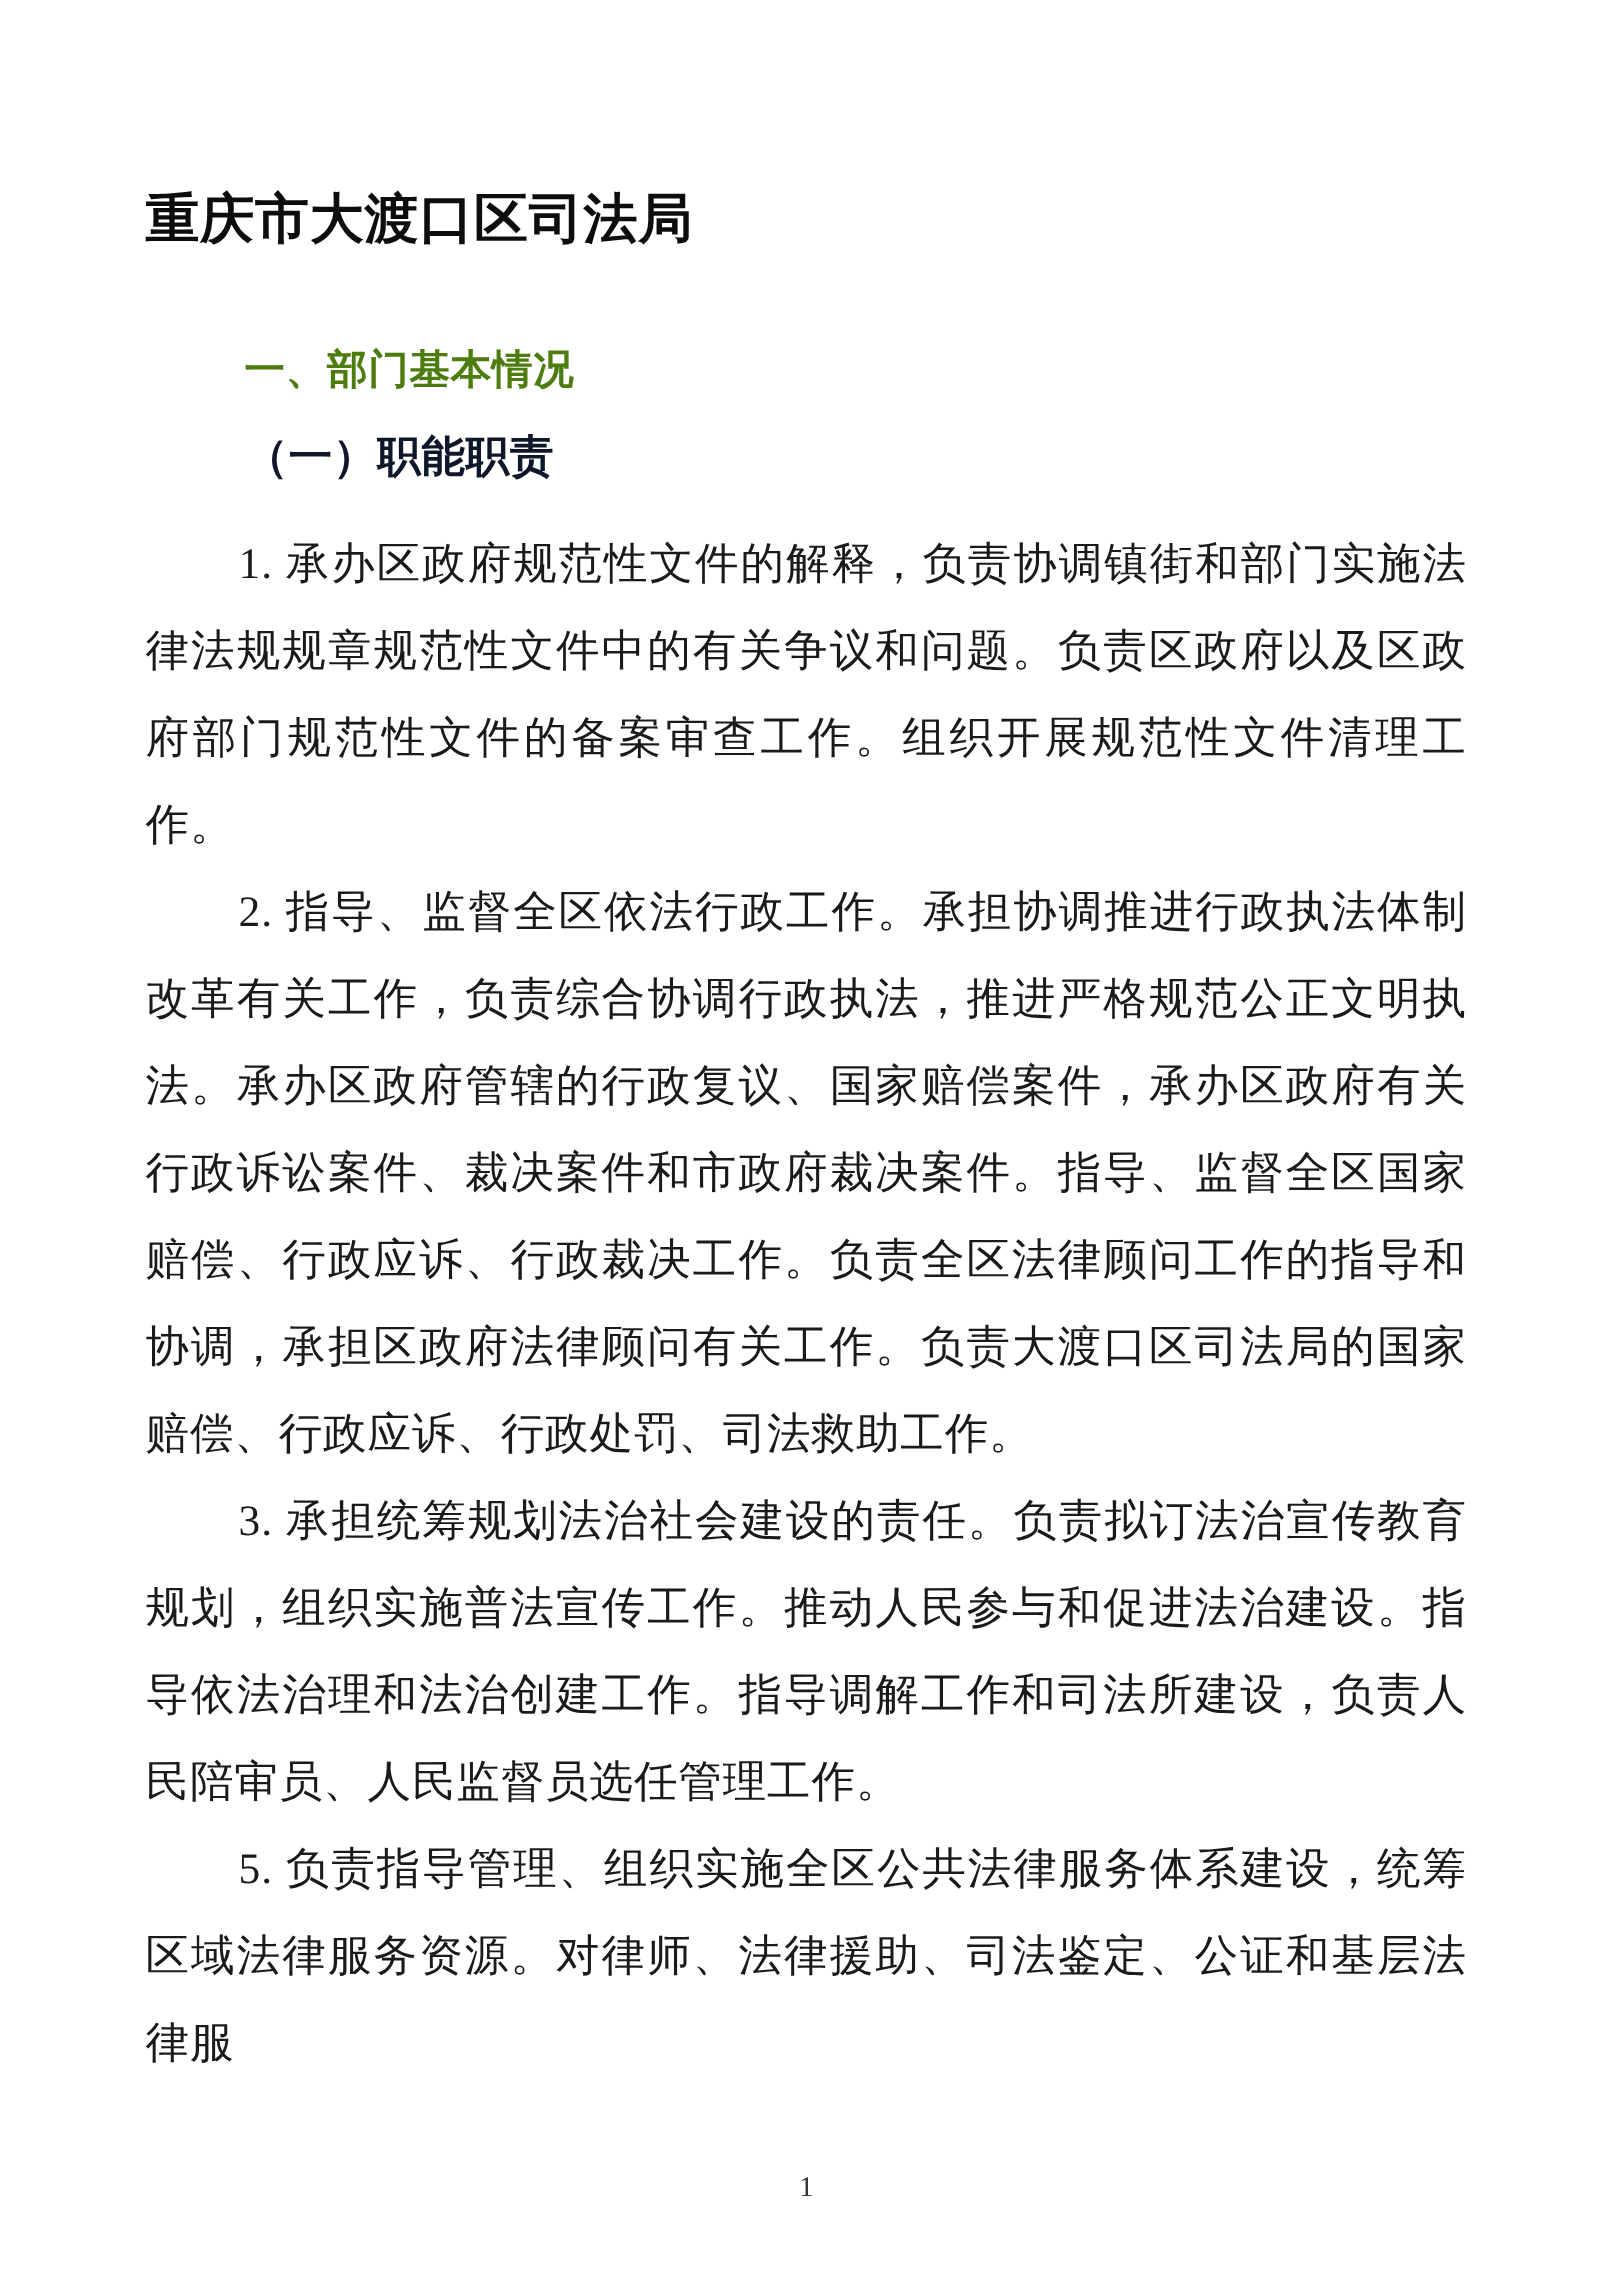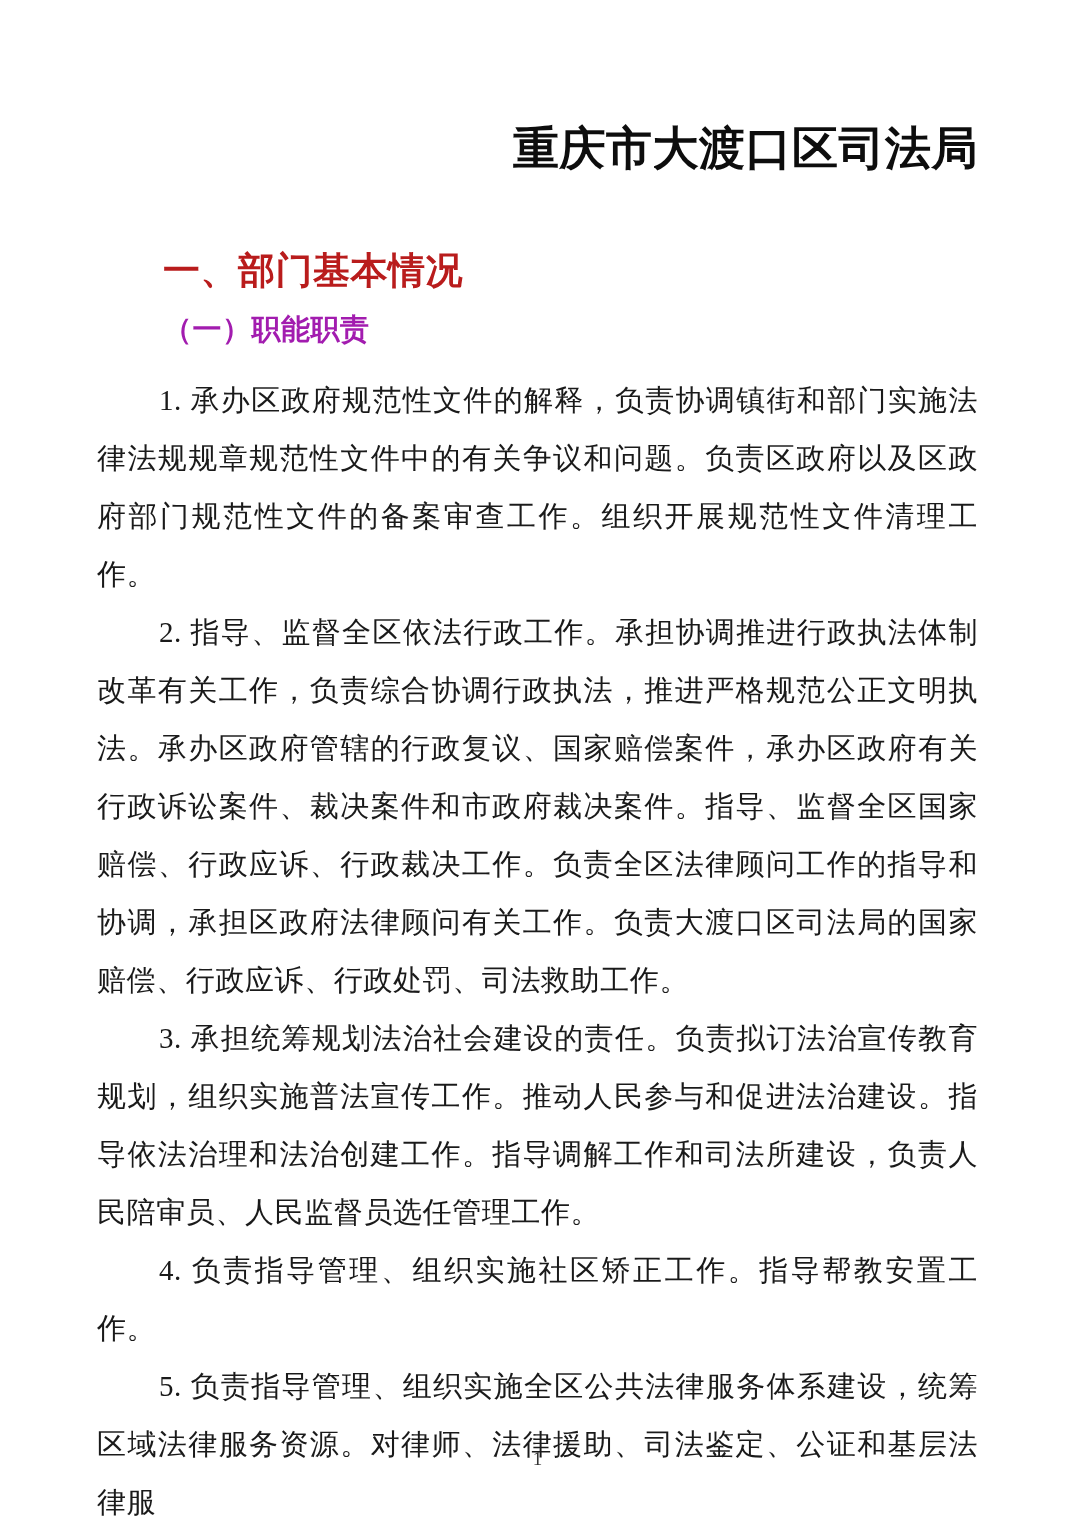--- a/index.html
+++ b/index.html
@@ -22,57 +22,57 @@
 
   .content {
     position: absolute;
     left: 97px;
     top: 0;
     width: 881px;
   }
 
   
   .doc-title {
-    text-align: right;
+    text-align: left;
     font-weight: bold;
-    font-size: 46px;
+    font-size: 36px;
     line-height: 53px;
     letter-spacing: 0.5px;
     color: #0d0d0d;
-    font-family: Liberation Sans, sans-serif;
+    font-family: Liberation Mono, monospace;
   }
   .doc-title .title-line-1 {
     display: block;
     padding-top: 122px;
   }
   .doc-title .title-line-2 {
     display: block;
     padding-top: 3px;
   }
 
   
   .heading-1 {
     font-family: "DejaVu Sans", "Liberation Sans", sans-serif;
     font-weight: bold;
-    font-size: 37px;
+    font-size: 27px;
     line-height: 40px;
-    margin-top: 76px;
+    margin-top: 52px;
     padding-left: 66px;
-    color: #b91c1c;
+    color: #4d7c0f;
     letter-spacing: 0.5px;
   }
 
   .heading-2 {
     font-family: "Liberation Serif", "DejaVu Serif", serif;
     font-weight: bold;
     font-size: 29px;
     line-height: 40px;
     margin-top: 18px;
     padding-left: 66px;
-    color: #a21caf;
+    color: #0f172a;
     letter-spacing: 0.5px;
   }
 
   
   .para {
     font-family: "Liberation Serif", "DejaVu Serif", serif;
     font-size: 29px;
     line-height: 58px;
     text-align: justify;
     text-justify: inter-character;
@@ -120,21 +120,20 @@
     <div class="heading-1">一、部门基本情况</div>
 
     <div class="heading-2">（一）职能职责</div>
 
     <p class="para first-para">1. 承办区政府规范性文件的解释，负责协调镇街和部门实施法律法规规章规范性文件中的有关争议和问题。负责区政府以及区政府部门规范性文件的备案审查工作。组织开展规范性文件清理工作。</p>
 
     <p class="para">2. 指导、监督全区依法行政工作。承担协调推进行政执法体制改革有关工作，负责综合协调行政执法，推进严格规范公正文明执法。承办区政府管辖的行政复议、国家赔偿案件，承办区政府有关行政诉讼案件、裁决案件和市政府裁决案件。指导、监督全区国家赔偿、行政应诉、行政裁决工作。负责全区法律顾问工作的指导和协调，承担区政府法律顾问有关工作。负责大渡口区司法局的国家赔偿、行政应诉、行政处罚、司法救助工作。</p>
 
     <p class="para">3. 承担统筹规划法治社会建设的责任。负责拟订法治宣传教育规划，组织实施普法宣传工作。推动人民参与和促进法治建设。指导依法治理和法治创建工作。指导调解工作和司法所建设，负责人民陪审员、人民监督员选任管理工作。</p>
 
-    <p class="para">4. 负责指导管理、组织实施社区矫正工作。指导帮教安置工作。</p>
 
     <p class="para clipped">5. 负责指导管理、组织实施全区公共法律服务体系建设，统筹区域法律服务资源。对律师、法律援助、司法鉴定、公证和基层法律服</p>
 
   </div>
 
   <div class="page-number">1</div>
 
 </div>
 
 </body></html>

